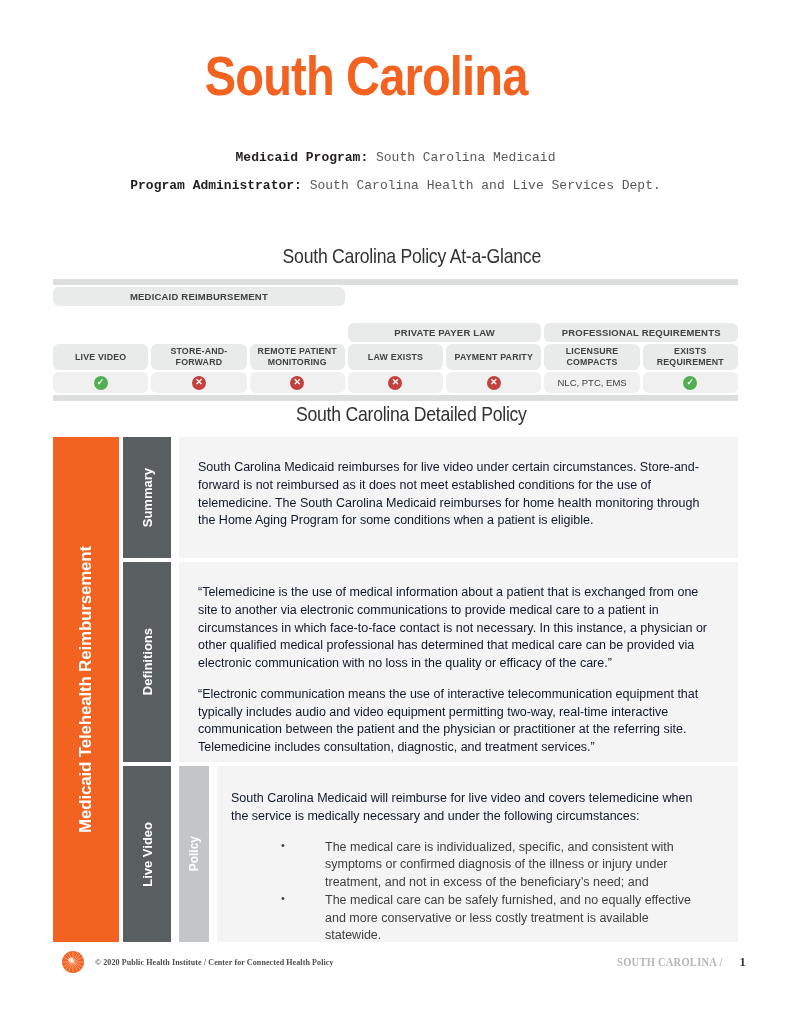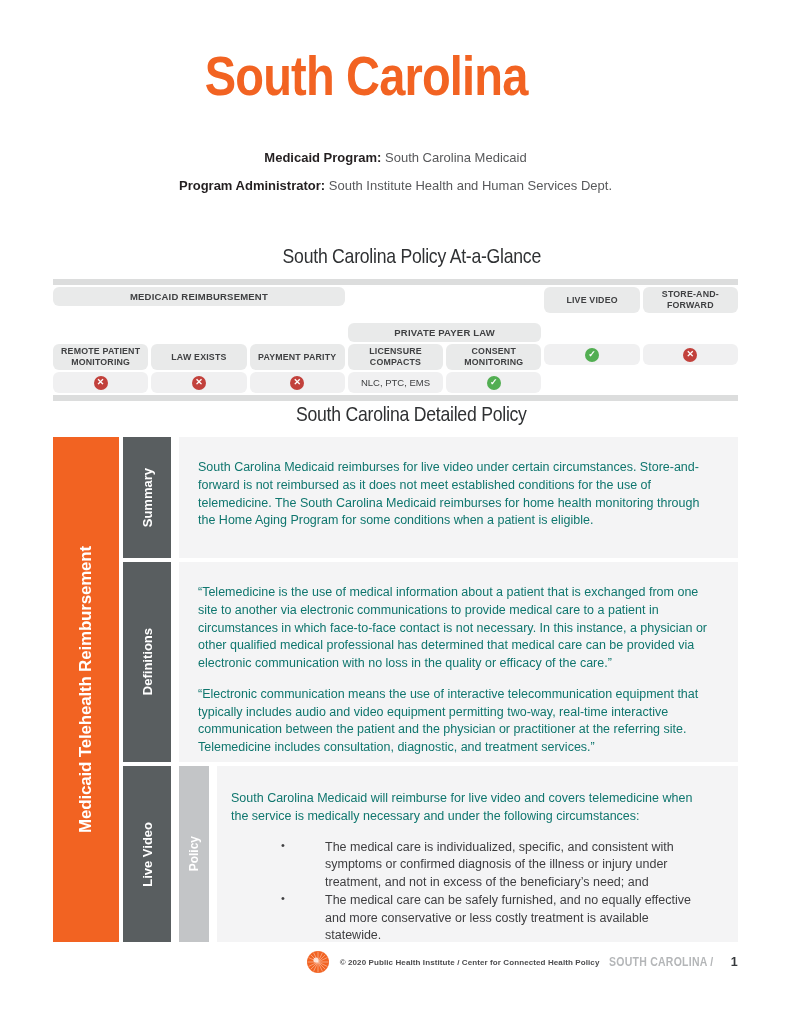--- a/index.html
+++ b/index.html
@@ -10,21 +10,21 @@
   }
   .cond { display: inline-block; transform: scaleX(0.84); transform-origin: center; white-space: nowrap; }
 
   
   .page-title {
     position: absolute; top: 48px; left: 0; width: 733px;
     text-align: center; color: #f26322; font-weight: bold;
     font-size: 56px; letter-spacing: -1px; line-height: 1;
   }
   .info-block { position: absolute; top: 150px; left: 0; width: 791px; text-align: center; }
-  .info-line { font-size: 13px; margin-bottom: 13px; color: #58595b; }
+  .info-line { font-size: 13px; margin-bottom: 13px; color: #58595b; font-family: Liberation Mono, monospace; }
   .info-line .lbl { font-weight: bold; color: #231f20; }
   .info-line a { color: #f26322; font-weight: bold; text-decoration: underline; }
 
   
   .glance-heading, .detail-heading {
     position: absolute; left: 16px; width: 791px; text-align: center;
     font-size: 21px; font-weight: normal; color: #2f3133; letter-spacing: -0.3px;
   }
   .glance-heading { top: 244px; }
   .detail-heading { top: 402px; text-align: center; }
@@ -67,71 +67,72 @@
   }
   .side-label .vtext { color: #fff; font-weight: bold; font-size: 13px; }
   .sub-label {
     width: 30px; flex: none; background: #c3c5c7; margin-right: 8px;
     display: flex; align-items: center; justify-content: center;
   }
   .sub-label .vtext { color: #fff; font-weight: bold; font-size: 12px; }
   .sec-content { flex: 1; background: #f4f4f5; overflow: hidden; }
   .sec-content .inner { padding: 22px 28px 0 19px; }
   .sec-livevideo .sec-content .inner { padding: 24px 30px 0 14px; }
-  .sec-content p { margin: 0 0 13px 0; font-size: 12.5px; line-height: 1.42; color: #0f766e; }
+  .sec-content p { margin: 0 0 13px 0; font-size: 12.5px; line-height: 1.42; color: #0f172a; }
   .bullets { margin: 10px 0 0 50px; }
   .bullet-row { display: flex; margin: 0; }
   .bullet-dot { flex: none; width: 20px; font-size: 11px; color: #3e3e40; }
   .bullet-text { font-size: 12.5px; line-height: 1.42; color: #3e3e40; margin-left: 24px; }
   .source-line { margin: 14px 0 0 26px; font-size: 9px; color: #58595b; }
   .source-line .src-lbl { color: #f26322; font-weight: bold; font-style: normal; }
   .source-line .src-txt { font-style: italic; }
 
   
   .footer {
-    position: absolute; top: 950px; left: 53px; width: 685px;
-    display: flex; align-items: center; justify-content: flex-end;
+    position: absolute; top: 950px; left: 61px; width: 685px;
+    display: flex; align-items: center; justify-content: space-between; font-family: Liberation Serif, serif;
   }
   .footer-left { display: flex; align-items: center; gap: 10px; }
   .copyright { font-size: 8px; font-weight: bold; color: #4c4c4e; letter-spacing: 0.1px; }
   .page-label { font-size: 12.5px; font-weight: bold; letter-spacing: 0.3px; }
   .page-label .state { color: #b4b6b8; }
   .page-label .num { color: #36393c; margin-left: 3px; }
 </style>
 </head>
 <body>
 
 <div class="page-title"><span class="cond">South Carolina</span></div>
 
 <div class="info-block">
   <div class="info-line">
     <span class="lbl">Medicaid Program:</span>
     <span>South Carolina Medicaid</span>
   </div>
   <div class="info-line">
     <span class="lbl">Program Administrator:</span>
-    <span>South Institute Health and Human Services Dept.</span>
+    <span>South Carolina Health and Live Services Dept.</span>
   </div>
 </div>
 
 <div class="glance-heading"><span class="cond">South Carolina Policy At-a-Glance</span></div>
 
 <div class="glance-grid">
   <div class="strip"></div>
 
   <div class="gcell group-cell span3">MEDICAID REIMBURSEMENT</div>
   <div class="gcell group-cell span2">PRIVATE PAYER LAW</div>
+  <div class="gcell group-cell span2">PROFESSIONAL REQUIREMENTS</div>
 
   <div class="gcell head-cell">LIVE VIDEO</div>
   <div class="gcell head-cell">STORE-AND-FORWARD</div>
   <div class="gcell head-cell">REMOTE PATIENT MONITORING</div>
   <div class="gcell head-cell">LAW EXISTS</div>
   <div class="gcell head-cell">PAYMENT PARITY</div>
   <div class="gcell head-cell">LICENSURE COMPACTS</div>
-  <div class="gcell head-cell">CONSENT MONITORING</div>
+  <div class="gcell head-cell">EXISTS REQUIREMENT</div>
 
   <div class="gcell val-cell">
       <span class="mark check">✓</span>
     </div>
   <div class="gcell val-cell">
       <span class="mark cross">✕</span>
     </div>
   <div class="gcell val-cell">
       <span class="mark cross">✕</span>
     </div>

